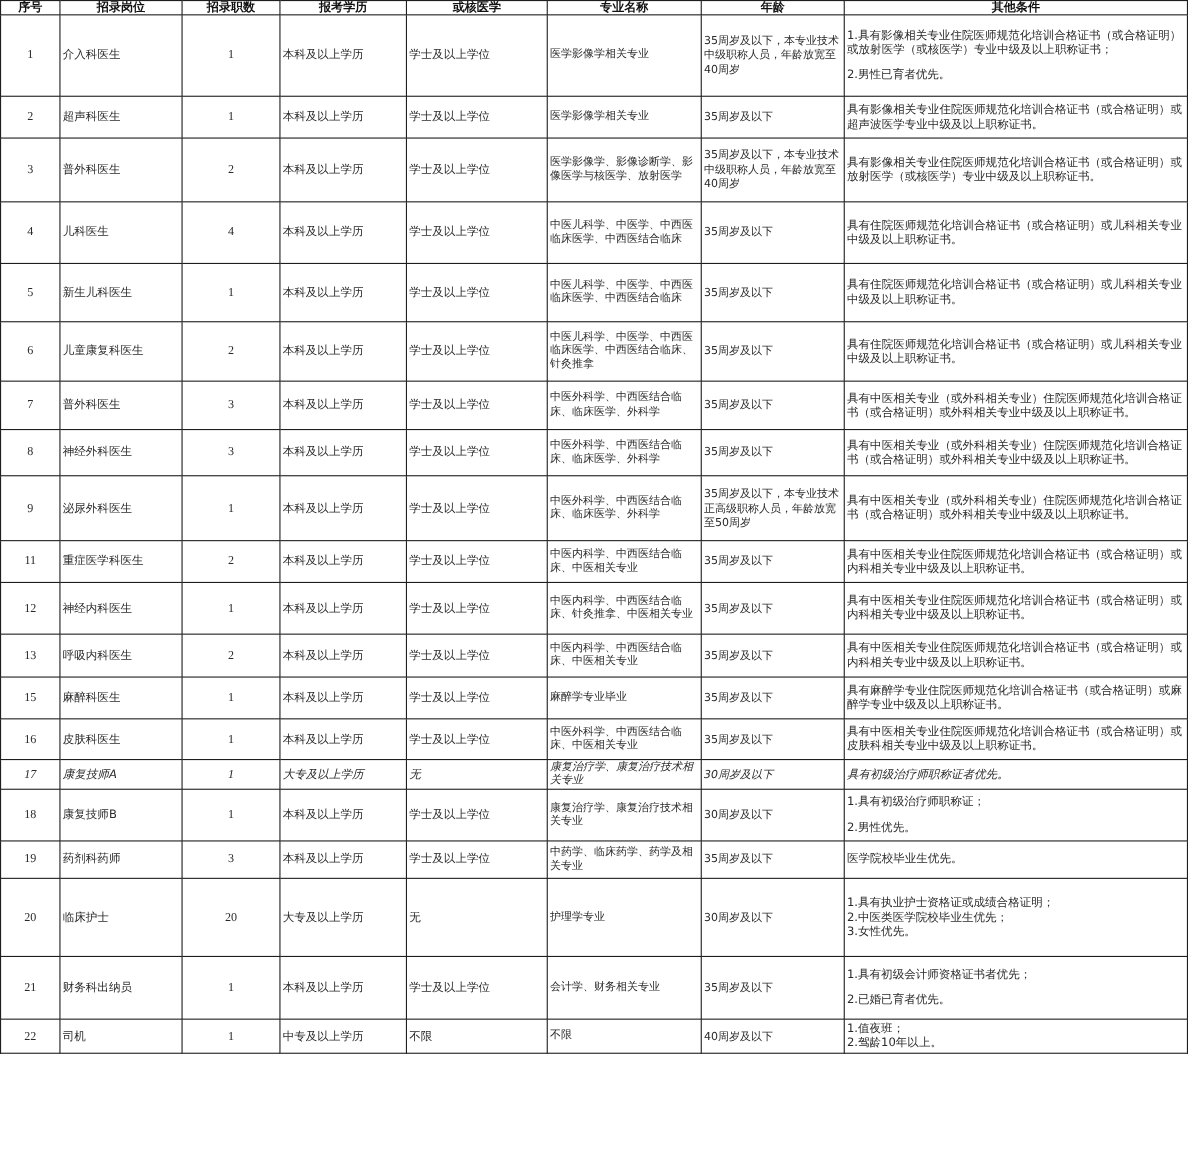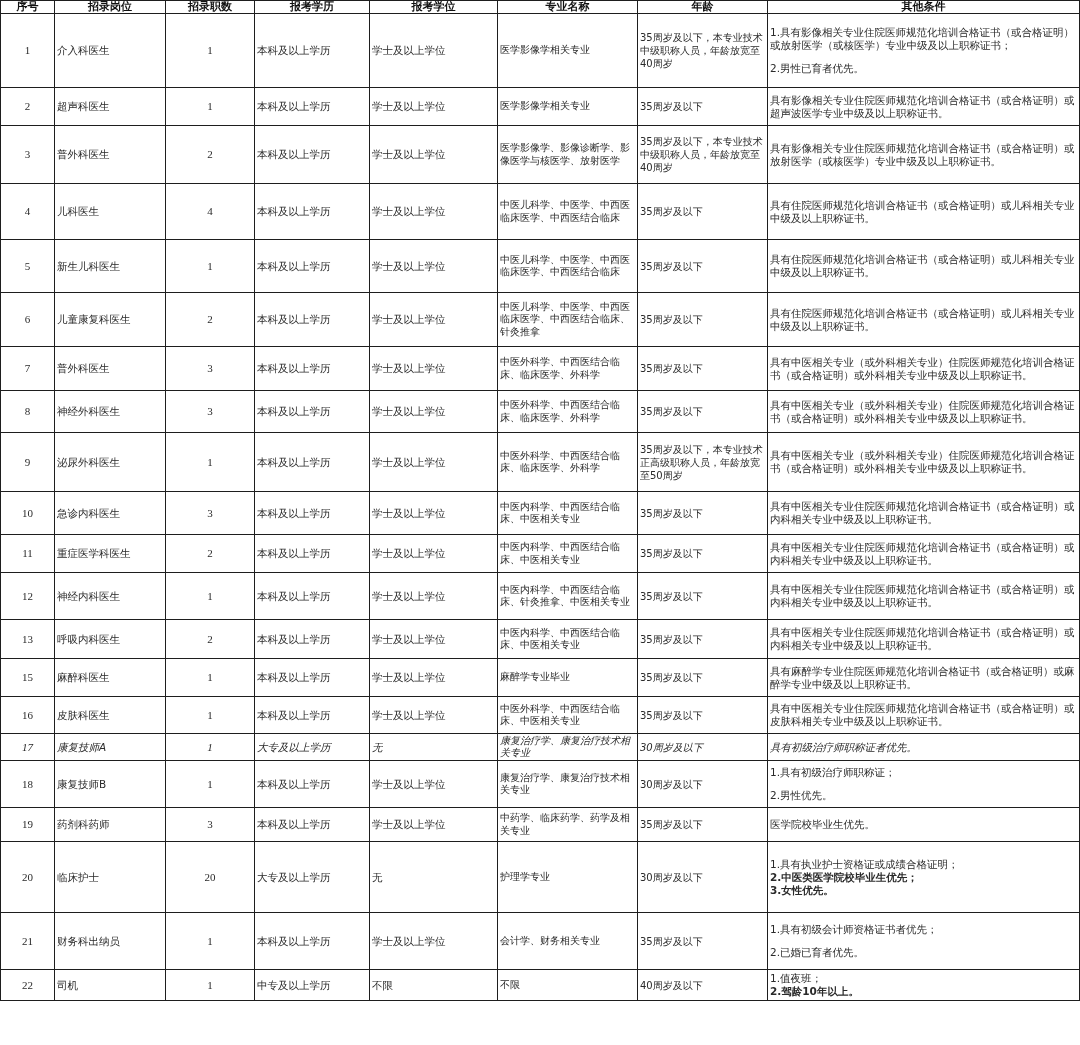--- a/index.html
+++ b/index.html
@@ -6,21 +6,21 @@
   body { width:1080px; height:1045px; overflow:hidden; font-family:"DejaVu Sans", "Liberation Sans", sans-serif; color:#2a2a2a; }
   table { border-collapse:collapse; table-layout:fixed; width:1079px; position:absolute; left:0; top:0; }
   td, th { border:1.5px solid #1e1e1e; padding:0 2px; font-size:10.5px; line-height:13px; vertical-align:middle; overflow:hidden; }
   th { font-family:"DejaVu Serif", "Liberation Serif", serif; font-weight:bold; font-size:11px; height:12px; line-height:12px; text-align:center; color:#111; padding:0; }
   td.c { text-align:center; font-family:"Liberation Serif", "DejaVu Serif", serif; font-size:11px; }
   td.l { text-align:left; }
   td.age { font-size:10px; line-height:13px; }
   td.major { font-size:10px; line-height:12.5px; }
   .note { display:block; }
   .note + .note { margin-top:10px; }
-  .note.tight + .note.tight { margin-top:0;font-weight:bold; }
+  .note.tight + .note.tight { margin-top:0; }
 </style>
 </head>
 <body>
 
 <table>
   <colgroup>
     <col style="width:54px">
     <col style="width:111px">
     <col style="width:89px">
     <col style="width:115px">
@@ -28,21 +28,21 @@
     <col style="width:140px">
     <col style="width:130px">
     <col style="width:312px">
   </colgroup>
   <thead>
     <tr>
       <th>序号</th>
       <th>招录岗位</th>
       <th>招录职数</th>
       <th>报考学历</th>
-      <th>报考学位</th>
+      <th>或核医学</th>
       <th>专业名称</th>
       <th>年龄</th>
       <th>其他条件</th>
     </tr>
   </thead>
   <tbody id="tbody">
       <tr style="height: 74px;">
         <td class="c">1</td>
         <td class="l">介入科医生</td>
         <td class="c">1</td>
@@ -142,32 +142,20 @@
       <tr style="height: 59px;">
         <td class="c">9</td>
         <td class="l">泌尿外科医生</td>
         <td class="c">1</td>
         <td class="l">本科及以上学历</td>
         <td class="l">学士及以上学位</td>
         <td class="l major">中医外科学、中西医结合临床、临床医学、外科学</td>
         <td class="l age">35周岁及以下，本专业技术正高级职称人员，年龄放宽至50周岁</td>
         <td class="l">
           <span class="note">具有中医相关专业（或外科相关专业）住院医师规范化培训合格证书（或合格证明）或外科相关专业中级及以上职称证书。</span>
-        </td>
-      </tr>
-      <tr style="height: 43px;">
-        <td class="c">10</td>
-        <td class="l">急诊内科医生</td>
-        <td class="c">3</td>
-        <td class="l">本科及以上学历</td>
-        <td class="l">学士及以上学位</td>
-        <td class="l major">中医内科学、中西医结合临床、中医相关专业</td>
-        <td class="l age">35周岁及以下</td>
-        <td class="l">
-          <span class="note">具有中医相关专业住院医师规范化培训合格证书（或合格证明）或内科相关专业中级及以上职称证书。</span>
         </td>
       </tr>
       <tr style="height: 38px;">
         <td class="c">11</td>
         <td class="l">重症医学科医生</td>
         <td class="c">2</td>
         <td class="l">本科及以上学历</td>
         <td class="l">学士及以上学位</td>
         <td class="l major">中医内科学、中西医结合临床、中医相关专业</td>
         <td class="l age">35周岁及以下</td>

